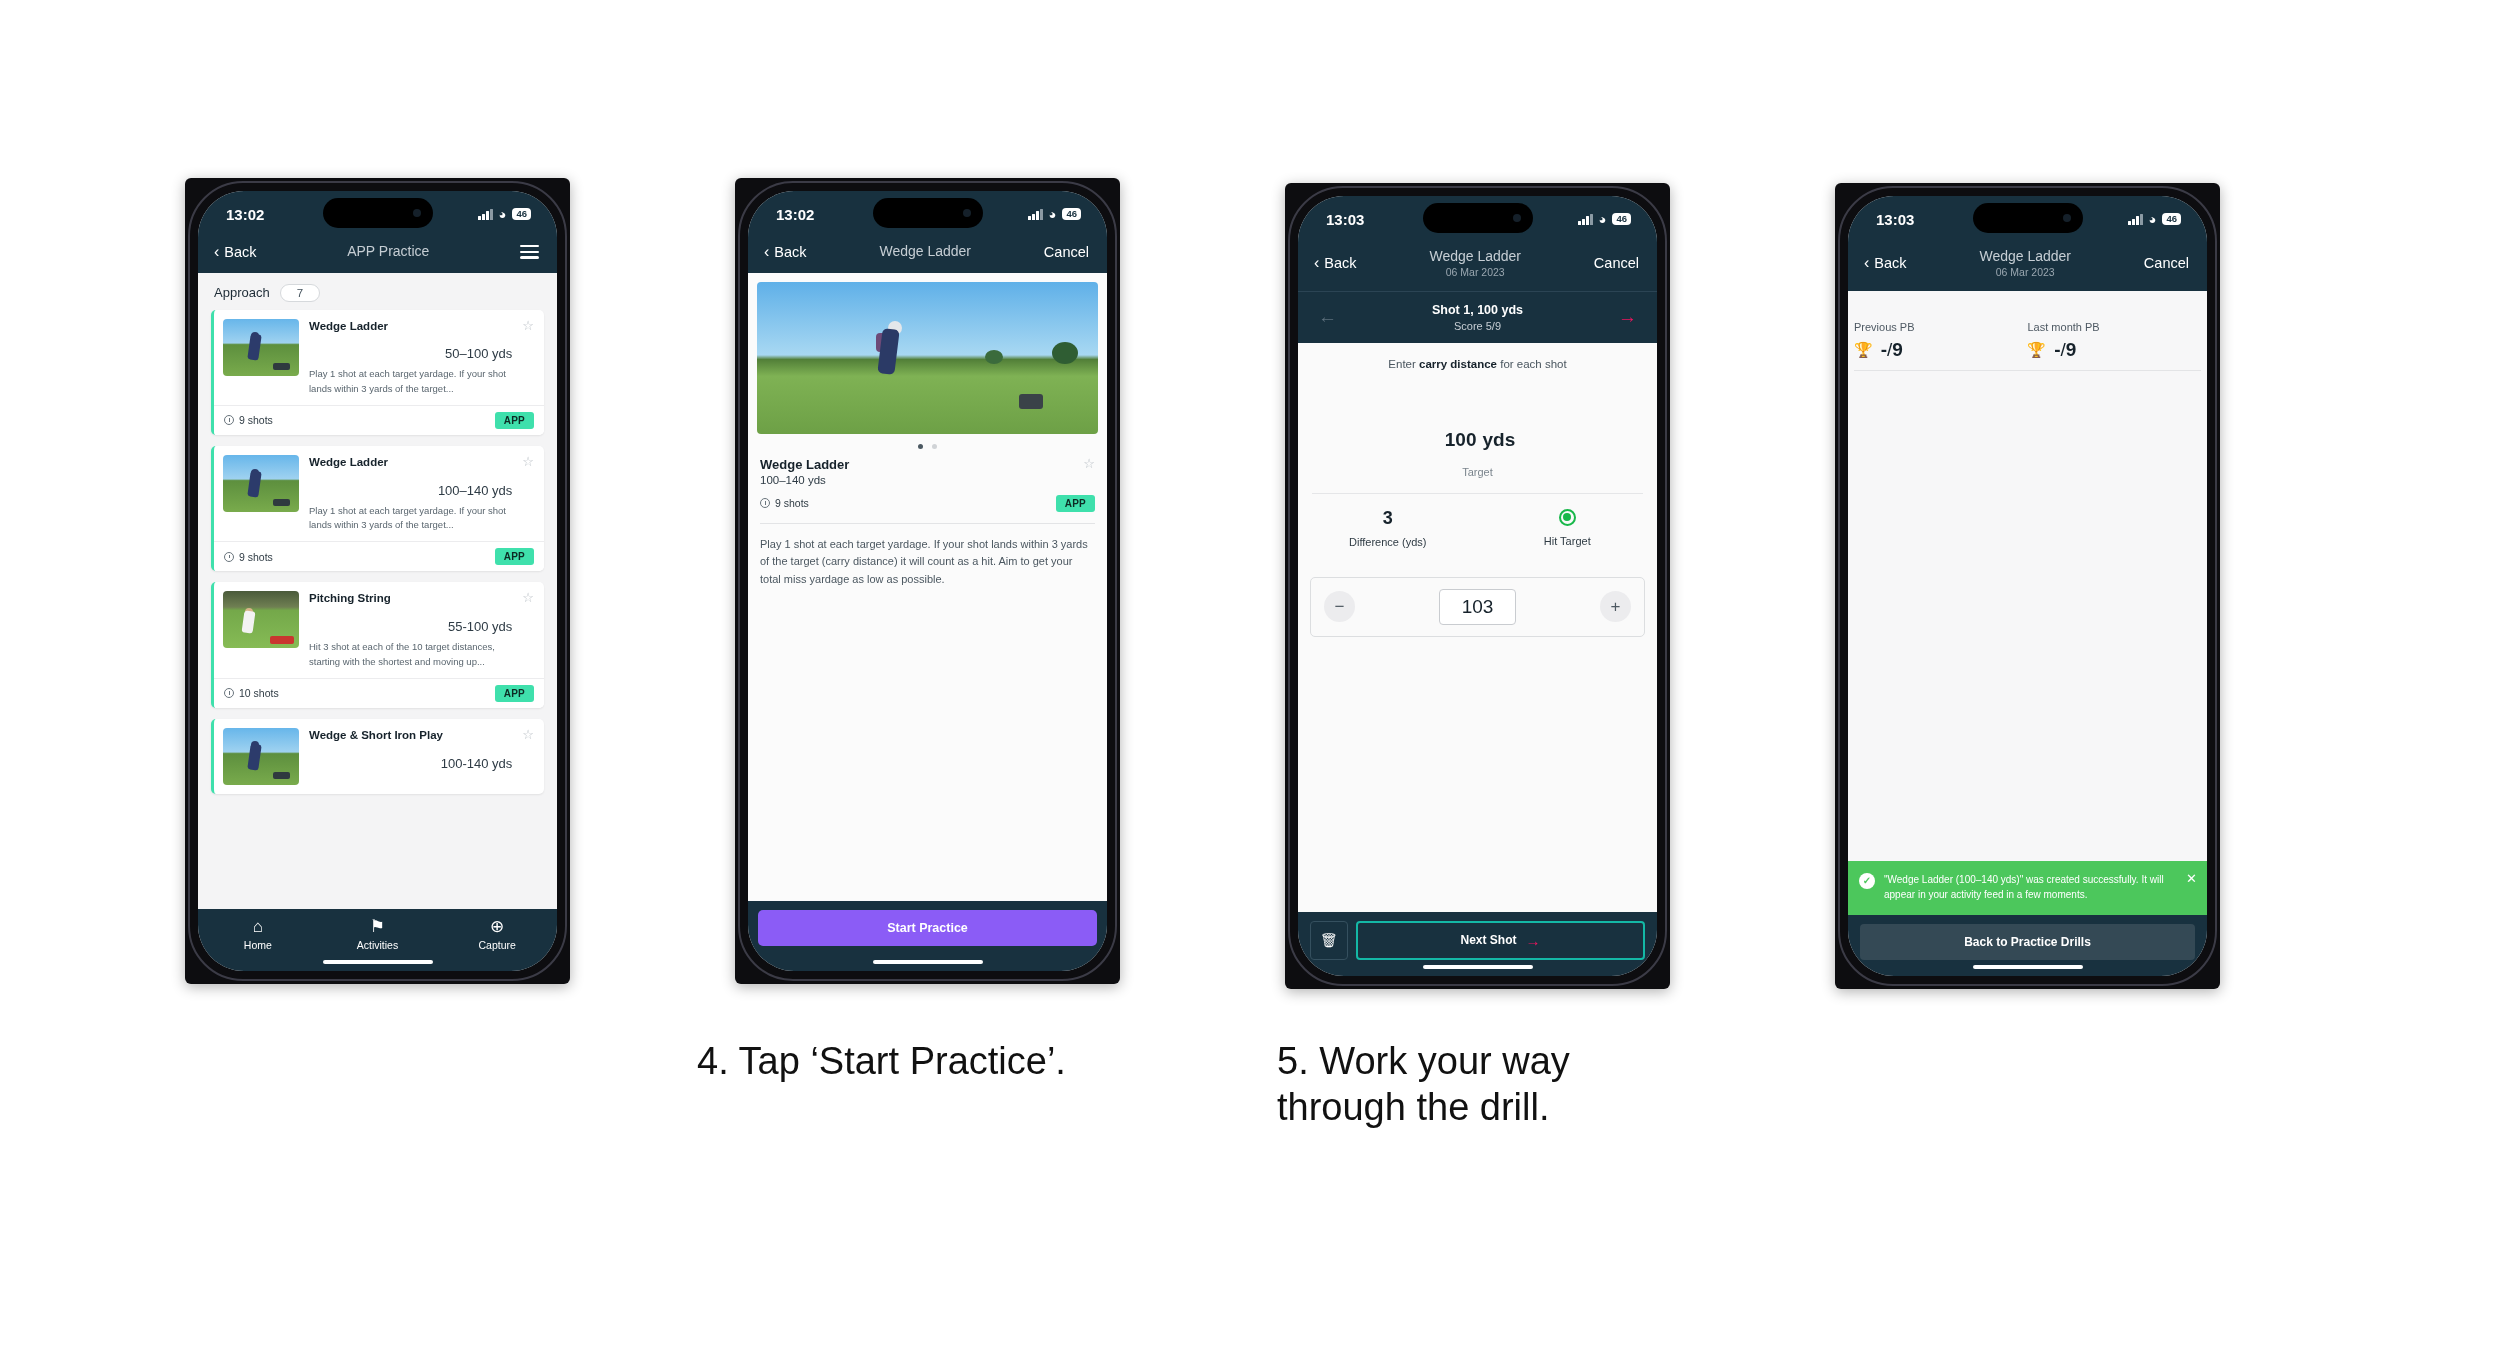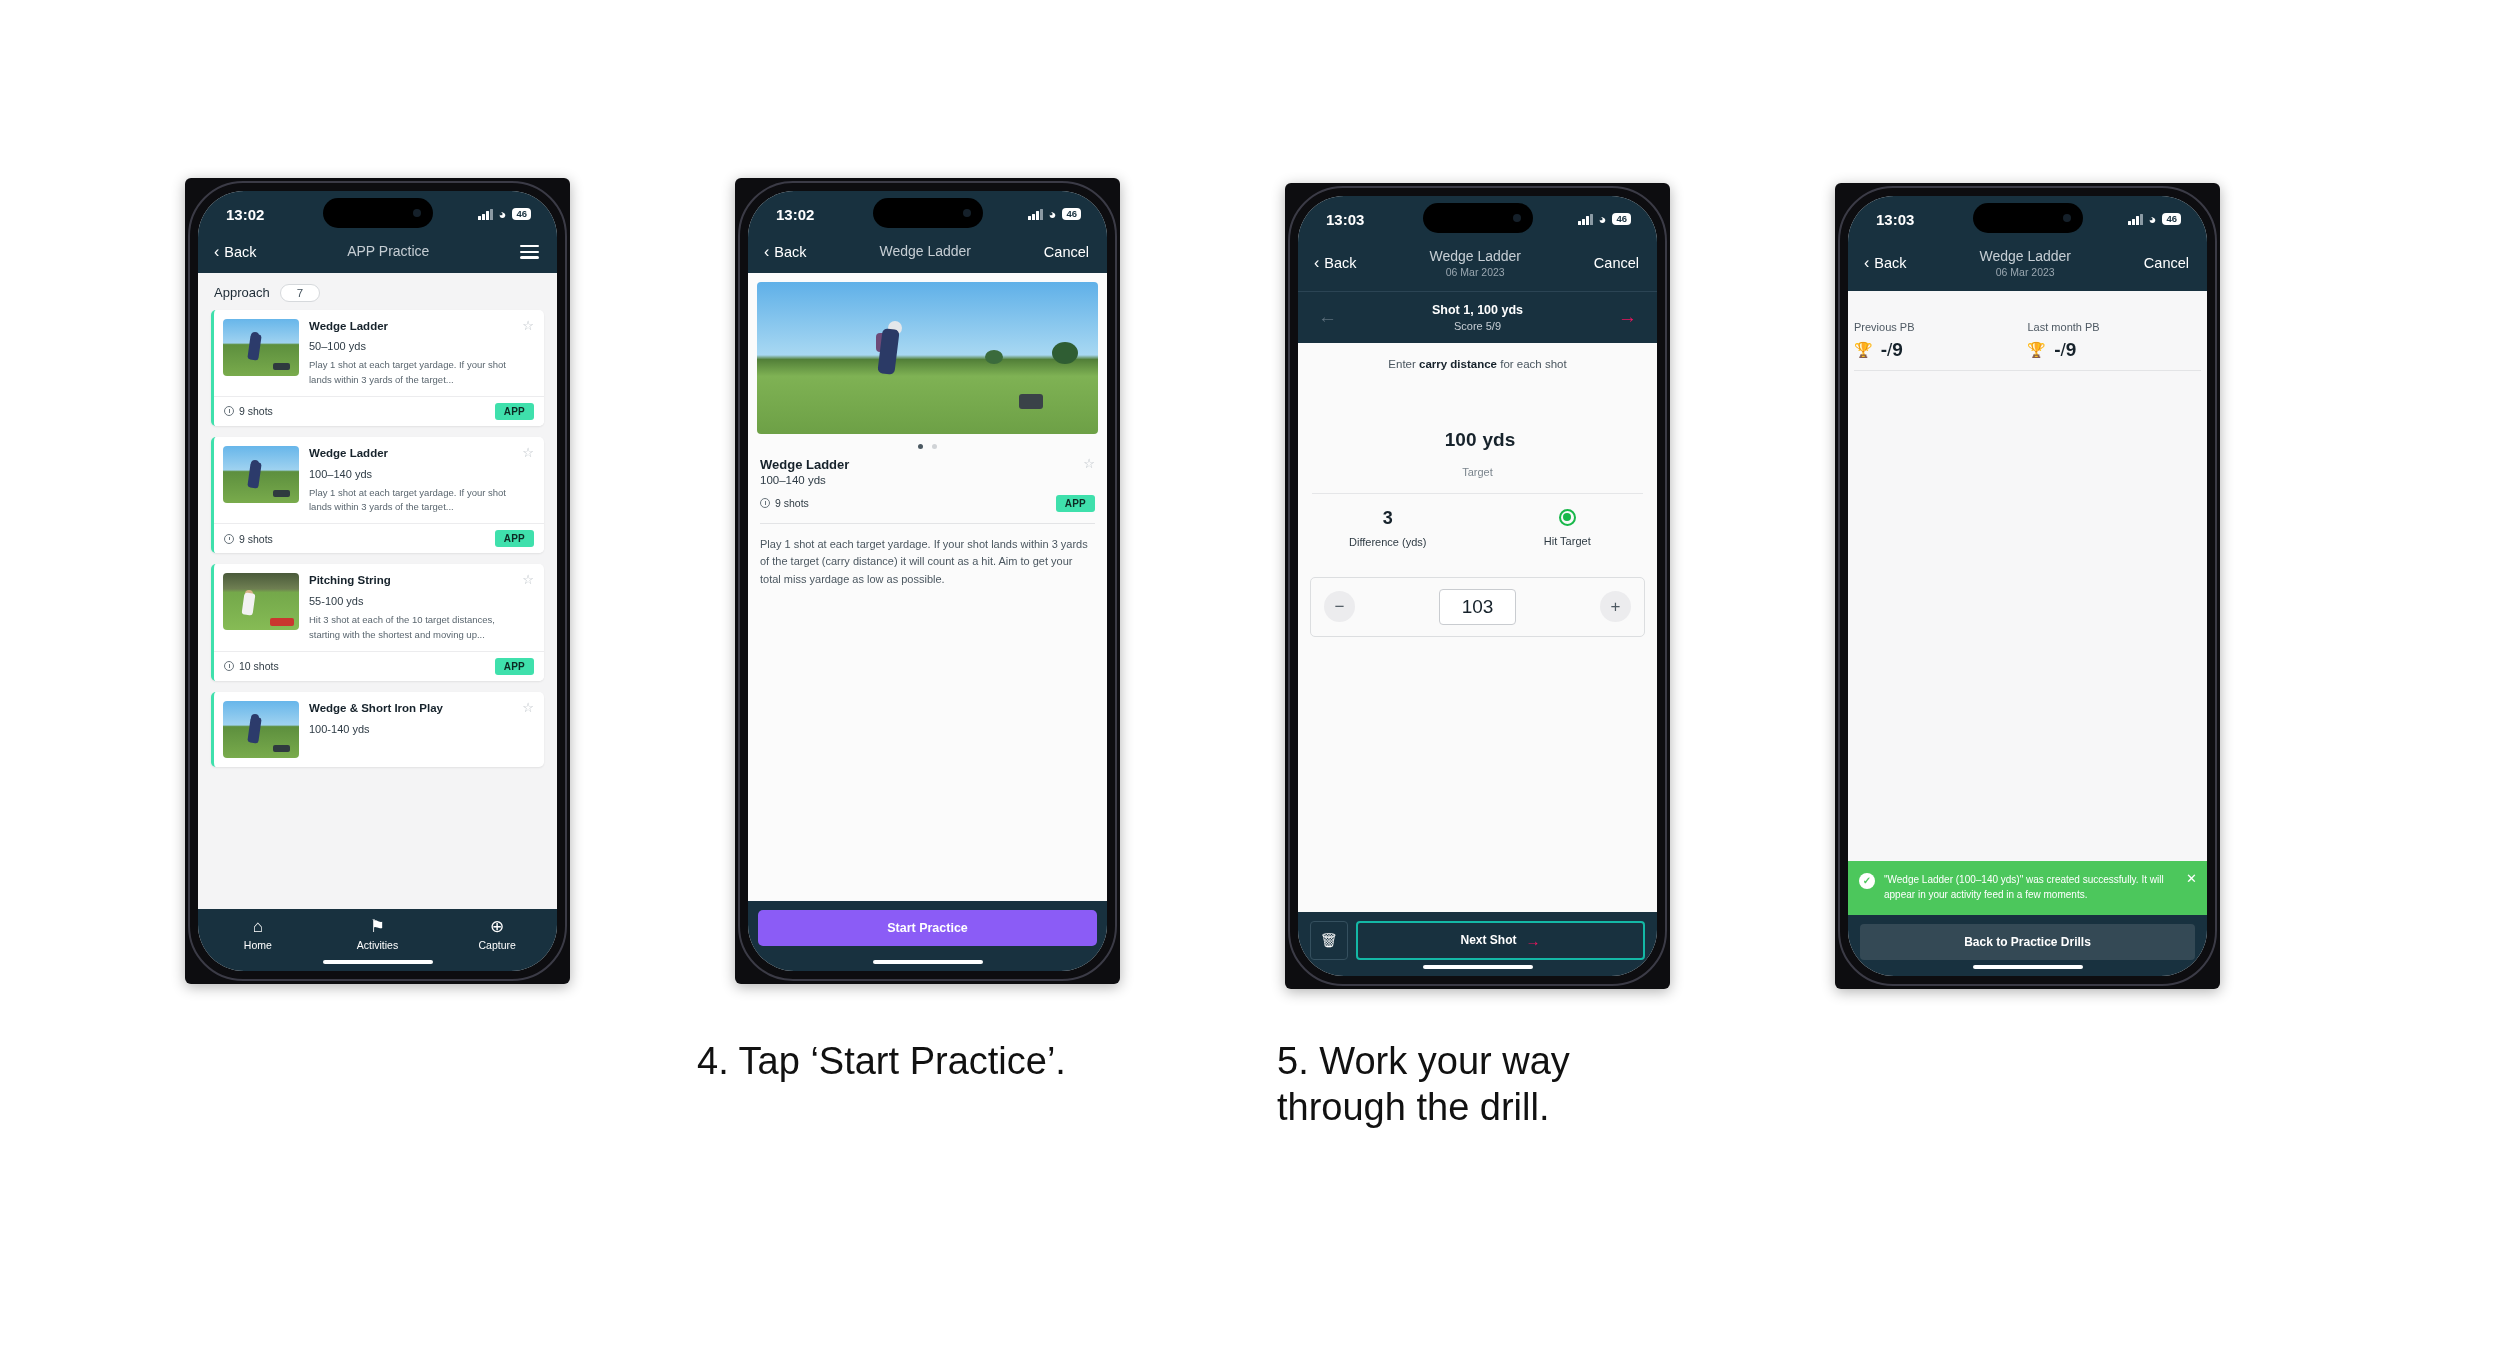--- a/index.html
+++ b/index.html
@@ -116,21 +116,21 @@
     background:#2c3b6b;
   }
   .thumb.t3 .head{background:#d8b48a;left:29%;top:30%;}
   .thumb .bag{
     position:absolute;right:12%;bottom:10%;width:17px;height:7px;border-radius:2px;
     background:#2f3a3f;
   }
   .thumb.t3 .bag{background:#c9362f;right:6%;bottom:8%;width:24px;height:8px;}
   .c-info{flex:1 1 auto;min-width:0;}
   .c-title{font-size:11.5px;font-weight:bold;color:#16222b;line-height:1.3;}
-  .c-yds{font-size:11px;color:#2e3b45;margin-top:7px;}
+  .c-yds{font-size:13px;color:#2e3b45;margin-top:13px;text-align:right;}
   .c-desc{font-size:9.5px;color:#5a666f;line-height:1.5;margin-top:6px;}
   .star{flex:0 0 auto;color:#b9bfc5;font-size:13px;line-height:1;}
   .card-bot{
     display:flex;align-items:center;justify-content:space-between;
     border-top:1px solid #ececee;padding:6px 10px;background:#fff;
   }
   .shots{display:flex;align-items:center;gap:5px;font-size:10.5px;color:#2f3b44;}
   .clock{
     width:10px;height:10px;border:1.3px solid #6a757d;border-radius:50%;
     position:relative;flex:0 0 10px;

